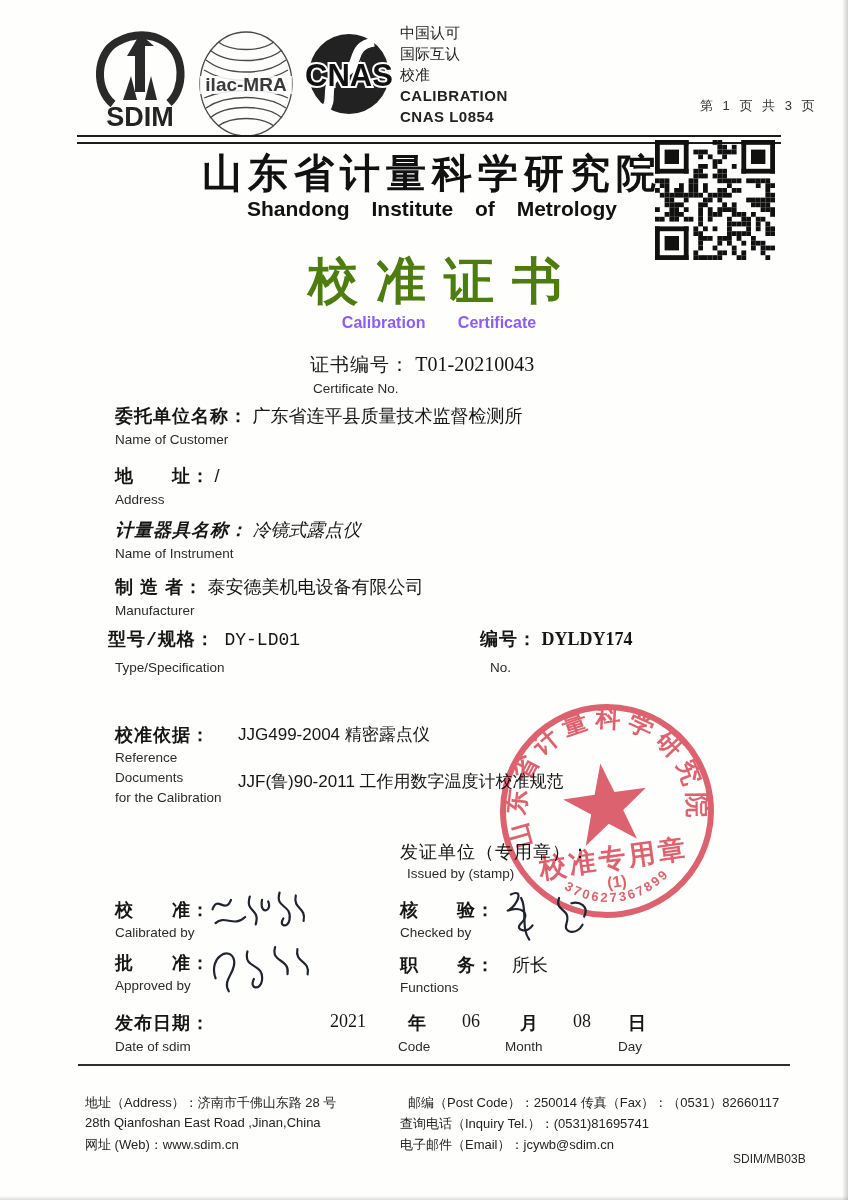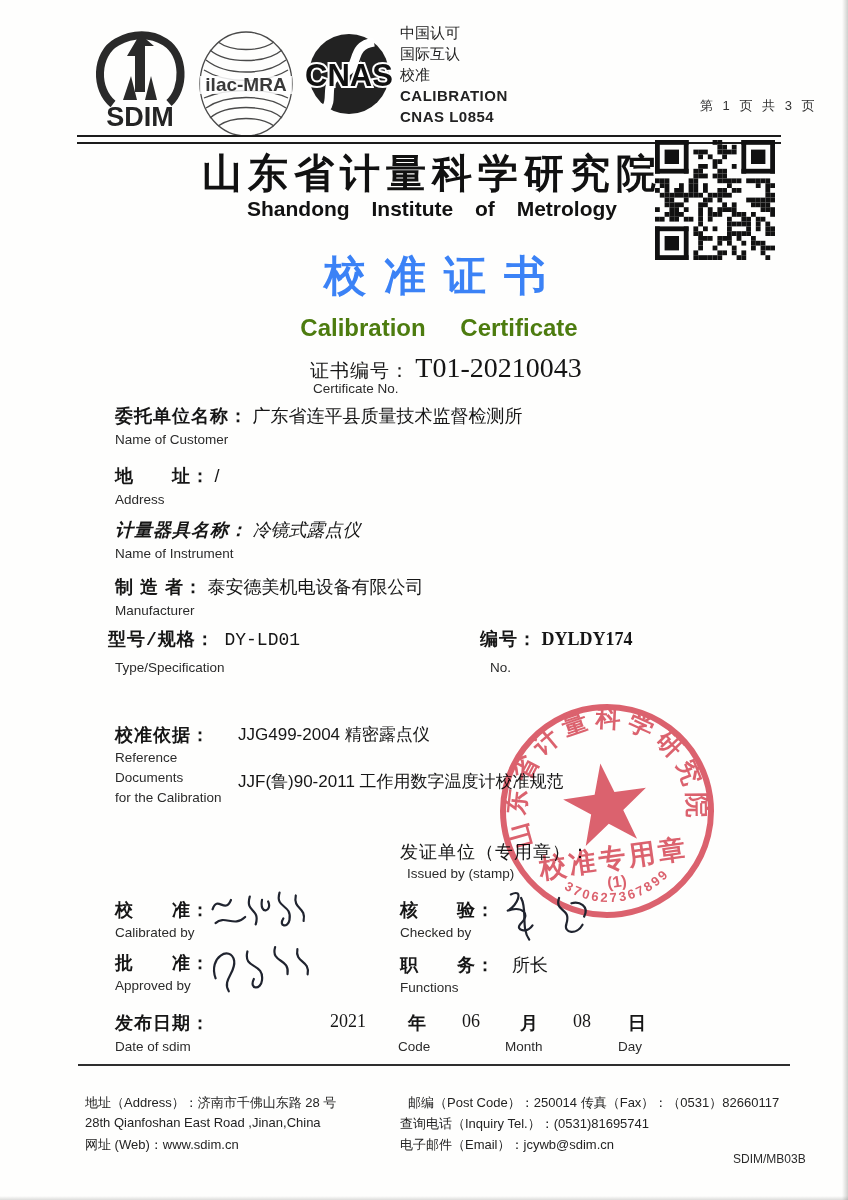--- a/index.html
+++ b/index.html
@@ -10,27 +10,27 @@
   
   .accred-line{font-size:15px;line-height:21px;color:#222;}
   .accred-line.b{font-weight:bold;letter-spacing:.5px;}
   .page-info{font-size:13px;letter-spacing:3px;color:#333;}
   .dbl-rule{height:5px;border-top:2.5px solid #1c1c1c;border-bottom:2px solid #1c1c1c;}
   .thin-rule{height:2px;background:#2e2e2e;}
   
   .inst-cn{width:848px;text-align:center;font-family:"Liberation Serif","DejaVu Serif",serif;
            font-weight:bold;font-size:40px;letter-spacing:6px;color:#111;}
   .inst-en{width:848px;text-align:center;font-weight:bold;font-size:21px;word-spacing:16px;color:#111;}
-  .cert-cn{width:848px;text-align:center;text-indent:40px;font-weight:900;font-size:42px;
-           letter-spacing:18px;color:#3b82f6;font-family:"Liberation Sans",sans-serif;}
-  .cert-en{width:848px;text-align:center;text-indent:30px;font-weight:bold;font-size:24px;
-           word-spacing:28px;color:#4d7c0f;}
+  .cert-cn{width:848px;text-align:center;text-indent:40px;font-weight:900;font-size:50px;
+           letter-spacing:18px;color:#4d7c0f;font-family:"Liberation Sans",sans-serif;}
+  .cert-en{width:848px;text-align:center;text-indent:30px;font-weight:bold;font-size:16px;
+           word-spacing:28px;color:#8b5cf6;}
   .certno{font-size:19px;color:#151515;}
   .certno .lab{letter-spacing:1px;}
-  .certno .val{font-family:"Liberation Serif","DejaVu Serif",serif;font-size:28px;}
+  .certno .val{font-family:"Liberation Serif","DejaVu Serif",serif;font-size:20px;}
   .sub-en{font-size:13.5px;color:#2b2b2b;}
   
   .flab{font-size:18px;font-weight:600;color:#161616;letter-spacing:1px;}
   .fval{font-size:18px;font-weight:500;color:#161616;}
   .fval.serifv{font-family:"Liberation Serif","DejaVu Serif",serif;font-weight:bold;}
   .refdoc{font-size:17px;color:#161616;}
   
   .stamp{transform:rotate(-8deg);opacity:.9;mix-blend-mode:multiply;}
   
   .foot{font-size:13px;color:#232323;}

